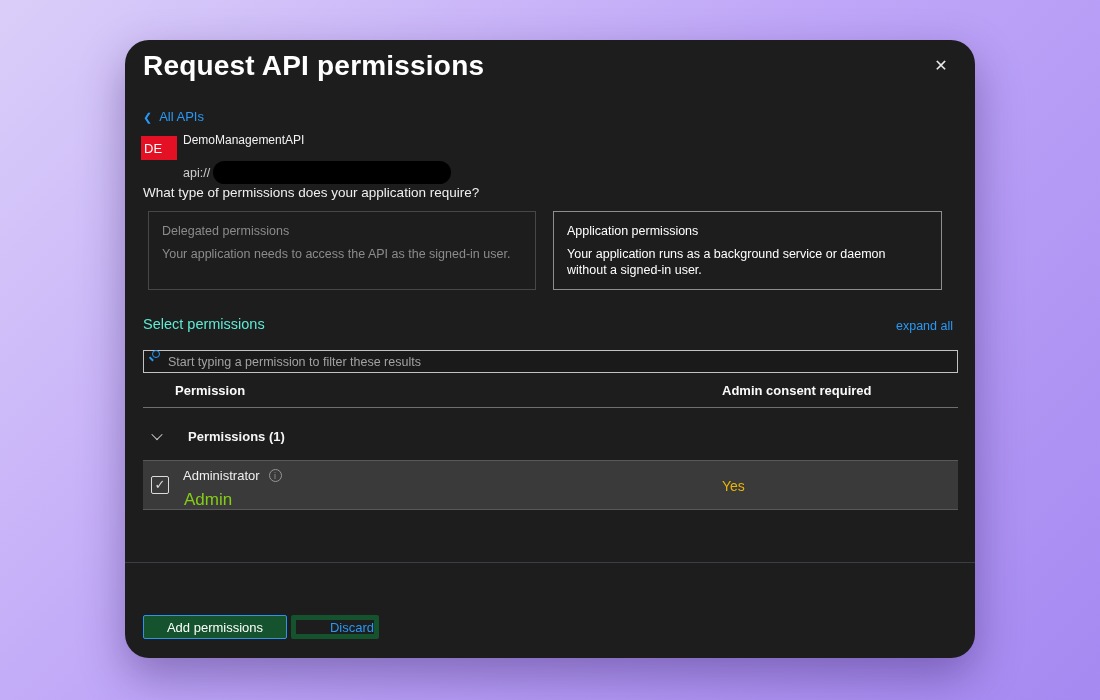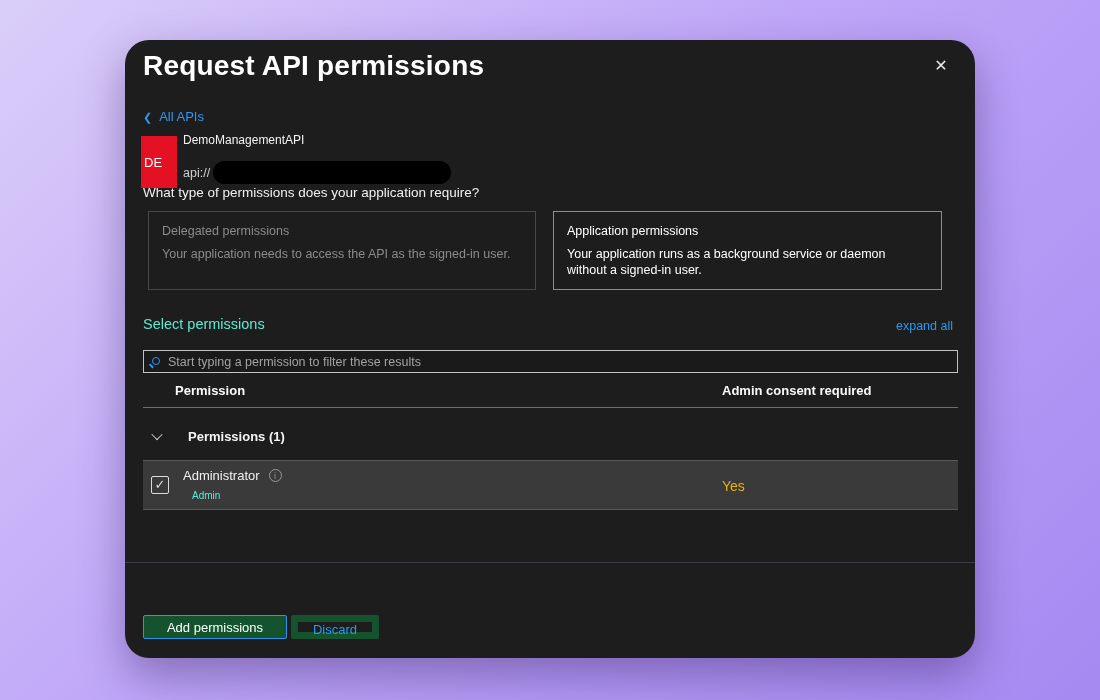--- a/index.html
+++ b/index.html
@@ -21,41 +21,41 @@
   .close-btn {
     position:absolute; right:22px; top:13px; width:24px; height:24px;
     background:transparent; border:none; color:#e8e8e8; font-size:16px; cursor:pointer;
     font-family:"Liberation Sans", sans-serif;
   }
 
   .back-link { position:absolute; left:18px; top:69px; color:#2899f5; font-size:13px; text-decoration:none; cursor:pointer; }
   .back-link .chev-left { font-size:11px; margin-right:4px; }
 
   .app-icon {
-    position:absolute; left:16px; top:96px; width:36px; height:52px; background:#e31123;
+    position:absolute; left:16px; top:96px; width:36px; height:24px; background:#e31123;
     color:#ffffff; font-size:13px; display:flex; align-items:center; padding-left:3px;
   }
   .app-name { position:absolute; left:58px; top:93px; font-size:12px; color:#f2f2f2; }
   .app-uri { position:absolute; left:58px; top:121px; font-size:12.5px; color:#cfcfcf; display:flex; align-items:center; }
   .redact { display:inline-block; width:238px; height:23px; background:#000000; border-radius:12px; margin-left:3px; }
 
   .question { position:absolute; left:18px; top:145px; font-size:13.5px; color:#f0f0f0; }
 
   .card { position:absolute; top:171px; height:79px; padding:12px 13px; cursor:pointer; }
   .card-delegated { left:23px; width:388px; border:1px solid #474747; color:#8b8b8b; }
   .card-application { left:428px; width:389px; border:1px solid #8d8d8d; color:#ffffff; }
   .card-title { font-size:12.5px; }
   .card-desc { font-size:12.5px; margin-top:9px; line-height:1.25; }
 
   .sp-heading { position:absolute; left:18px; top:276px; font-size:14.5px; color:#5eead4; }
   .expand-all { position:absolute; right:22px; top:279px; font-size:12.5px; color:#2899f5; text-decoration:none; cursor:pointer; }
 
   .search-box {
     position:absolute; left:18px; top:310px; width:815px; height:23px;
-    border:1px solid #c2c2c2; background:#1a1a1a; display:flex; align-items:center; padding:0 8px;
+    border:1px solid #c2c2c2; background:#1a1a1a; display:flex; padding:0 8px;
   }
   .search-glyph { position:relative; width:8px; height:8px; border:1.5px solid #2899f5; border-radius:50%; flex:0 0 auto; margin-right:8px; transform:translateY(-1px); }
   .search-glyph::after { content:""; position:absolute; left:-4px; top:7px; width:5px; height:1.5px; background:#2899f5; transform:rotate(45deg); }
   .search-box input {
     flex:1; background:transparent; border:none; outline:none; color:#e3e3e3;
     font-size:12.5px; font-family:"Liberation Sans", sans-serif;
   }
   .search-box input::placeholder { color:#a2a2a2; }
 
   .th-permission { position:absolute; left:50px; top:343px; font-size:13px; font-weight:700; color:#fafafa; }
@@ -75,34 +75,34 @@
     border:1.5px solid #dcdcdc; border-radius:2px; background:transparent;
     display:flex; align-items:center; justify-content:center; cursor:pointer;
   }
   .checkbox .check { color:#dcdcdc; font-size:13px; line-height:1; transform:translateY(-1px); }
   .perm-name-line { position:absolute; left:40px; top:7px; font-size:13px; color:#f0f0f0; display:flex; align-items:center; }
   .info-icon {
     width:13px; height:13px; border:1px solid #969696; border-radius:50%;
     color:#969696; font-size:9px; line-height:12px; text-align:center; margin-left:9px;
     font-style:normal; display:inline-block;
   }
-  .perm-desc { position:absolute; left:49px; top:29px; font-size:10px; color:#5eead4; }
+  .perm-desc { position:absolute; left:41px; top:29px; font-size:17px; color:#84cc16; }
   .perm-consent { position:absolute; left:579px; top:0; height:50px; line-height:50px; font-size:14px; color:#eab308;text-align:right; }
 
   .footer-divider { position:absolute; left:0; top:522px; width:850px; height:1px; background:#3c3c43; }
 
   .btn-primary {
     position:absolute; left:18px; top:575px; width:144px; height:24px;
     background:#14532d; color:#ffffff; border:1px solid #2b95ec; border-radius:2px;
     font-size:13px; cursor:pointer; font-family:"Liberation Sans", sans-serif;
   }
   .btn-outline {
     position:absolute; left:166px; top:575px; width:88px; height:24px;
-    background:transparent; color:#2899f5; border:7px solid #14532d; border-radius:2px;
-    font-size:13px; cursor:pointer; font-family:"Liberation Sans", sans-serif;
+    background:transparent; color:#2899f5; border:5px solid #14532d; border-radius:2px;
+    font-size:13px; cursor:pointer; font-family:"Liberation Sans", sans-serif;text-align:right;
   }
 </style>
 </head>
 <body>
 
 <div class="stage">
   <div class="dialog">
 
     <div class="dlg-title">Request API permissions</div>
     <button class="close-btn">✕</button>

